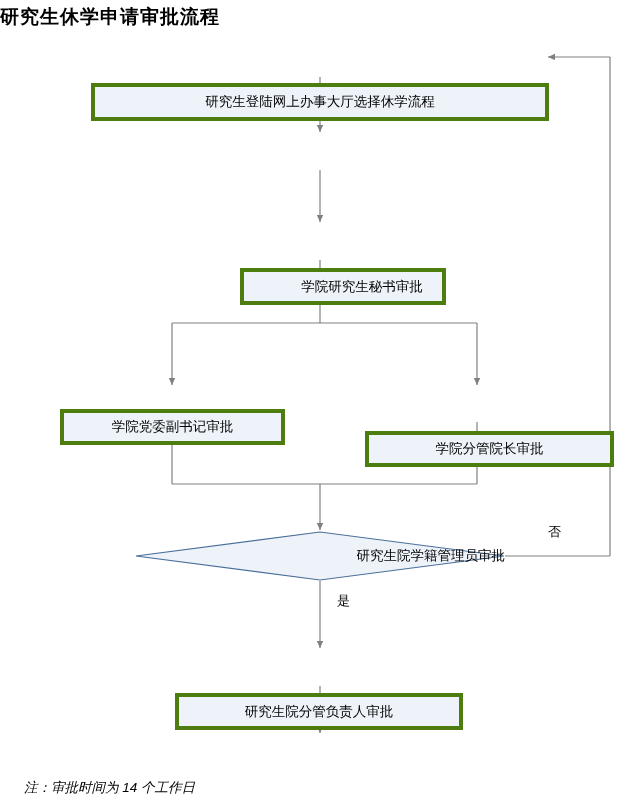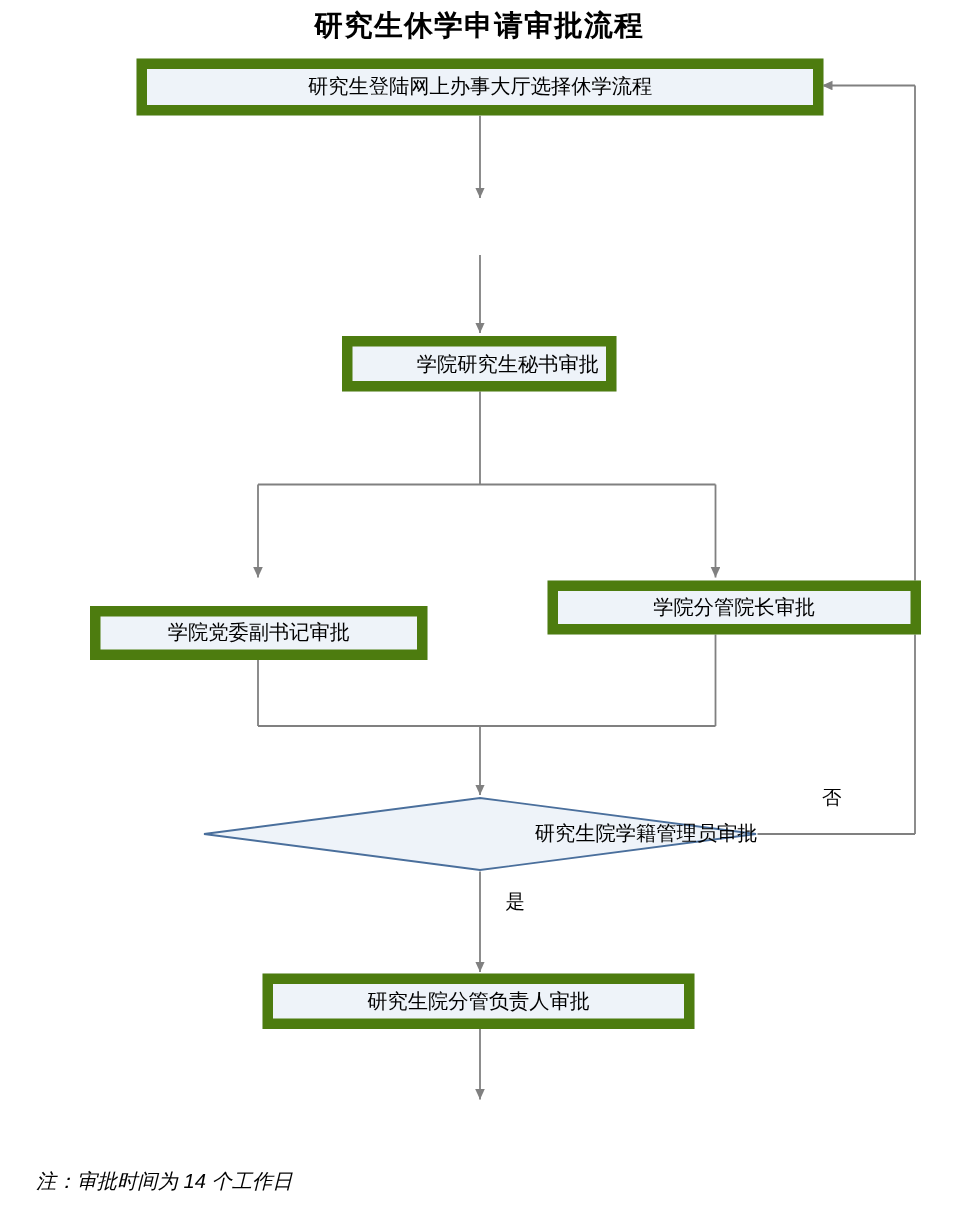--- a/index.html
+++ b/index.html
@@ -20,37 +20,38 @@
     left: 0;
     top: 0;
     width: 639px;
     height: 805px;
   }
   .title {
     position: absolute;
     left: 0;
     top: 0;
     width: 639px;
-    text-align: center;
+    text-align: left;
     font-size: 19px;
     font-weight: bold;
     letter-spacing: 1px;
     color: #000;
   }
   .node {
     position: absolute;
     box-sizing: border-box;
-    border: 7px solid #4d7c0f;
+    border: 4px solid #4d7c0f;
     background: #eef3f9;
     display: flex;
     align-items: center;
     justify-content: center;
     font-size: 13.5px;
     color: #000;
     white-space: nowrap;
+    margin-top: 44px;
   }
   .diamond-wrap {
     position: absolute;
     display: flex;
     align-items: center;
     justify-content: flex-end;
   }
   .diamond-wrap .dtext {
     position: relative;
     z-index: 2;
@@ -123,23 +124,23 @@
 
       <line x1="505" y1="556" x2="610" y2="556"></line>
       <line x1="610" y1="556" x2="610" y2="57"></line>
       <line x1="610" y1="57" x2="548" y2="57" marker-end="url(#arrow)"></line>
     </g>
   </svg>
 
   <div class="node" style="left:91px; top:39px; width:458px; height:38px;">研究生登陆网上办事大厅选择休学流程</div>
 
 
-  <div class="node" style="left:228px; top:224px; width:183px; height:37px;padding-left:38px;">学院研究生秘书审批</div>
+  <div class="node" style="left:240px; top:224px; width:206px; height:37px;padding-left:38px;">学院研究生秘书审批</div>
 
-  <div class="node" style="left:60px; top:404px; width:225px; height:36px;">学院党委副书记审批</div>
+  <div class="node" style="left:60px; top:365px; width:225px; height:36px;">学院党委副书记审批</div>
 
   <div class="node" style="left:365px; top:387px; width:249px; height:36px;">学院分管院长审批</div>
 
   <div class="diamond-wrap" style="left:135px; top:531px; width:370px; height:50px;">
     <svg class="diamond-svg" width="370" height="50">
       <polygon points="1,25 185,1 369,25 185,49" fill="#eef3f9" stroke="#4a6f9c" stroke-width="1.2"></polygon>
     </svg>
     <span class="dtext">研究生院学籍管理员审批</span>
   </div>
 

